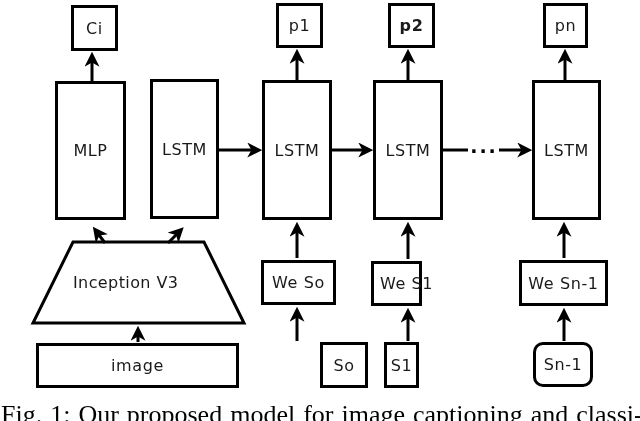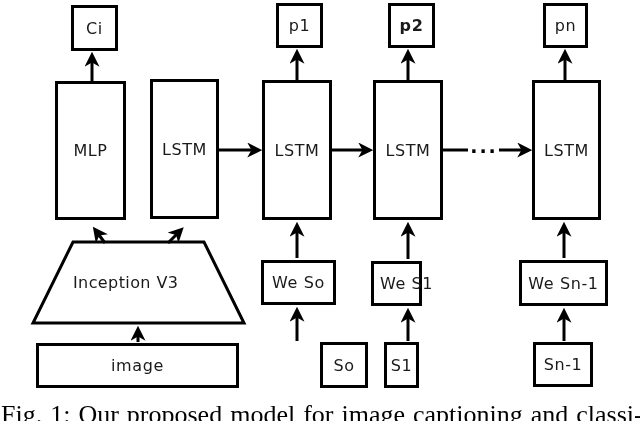--- a/index.html
+++ b/index.html
@@ -47,21 +47,21 @@
   .b-lstm3 { left: 373px; top: 80px; width: 70px; height: 140px; }
   .b-lstm4 { left: 532px; top: 80px; width: 69px; height: 140px; }
   
   .b-wes0  { left: 261px; top: 260px; width: 75px; height: 45px; }
   .b-wes1  { left: 371px; top: 261px; width: 51px; height: 45px; padding-left: 20px; }
   .b-wesn1 { left: 519px; top: 260px; width: 89px; height: 46px; }
   
   .b-image { left: 36px;  top: 343px; width: 203px; height: 45px; }
   .b-s0    { left: 275px; top: 342px; width: 48px; height: 46px; margin-left: 45px; }
   .b-s1    { left: 384px; top: 342px; width: 35px; height: 46px; }
-  .b-sn1   { left: 533px; top: 342px; width: 60px; height: 45px; }
+  .b-sn1   { left: 533px; top: 342px; width: 60px; height: 45px; border-radius: 10px; }
 
   .trap-label {
     position: absolute;
     left: 73px;
     top: 273px;
     width: 131px;
     text-align: left;
     font-size: 16px;
     letter-spacing: 0.4px;
     color: #1a1a1a;

